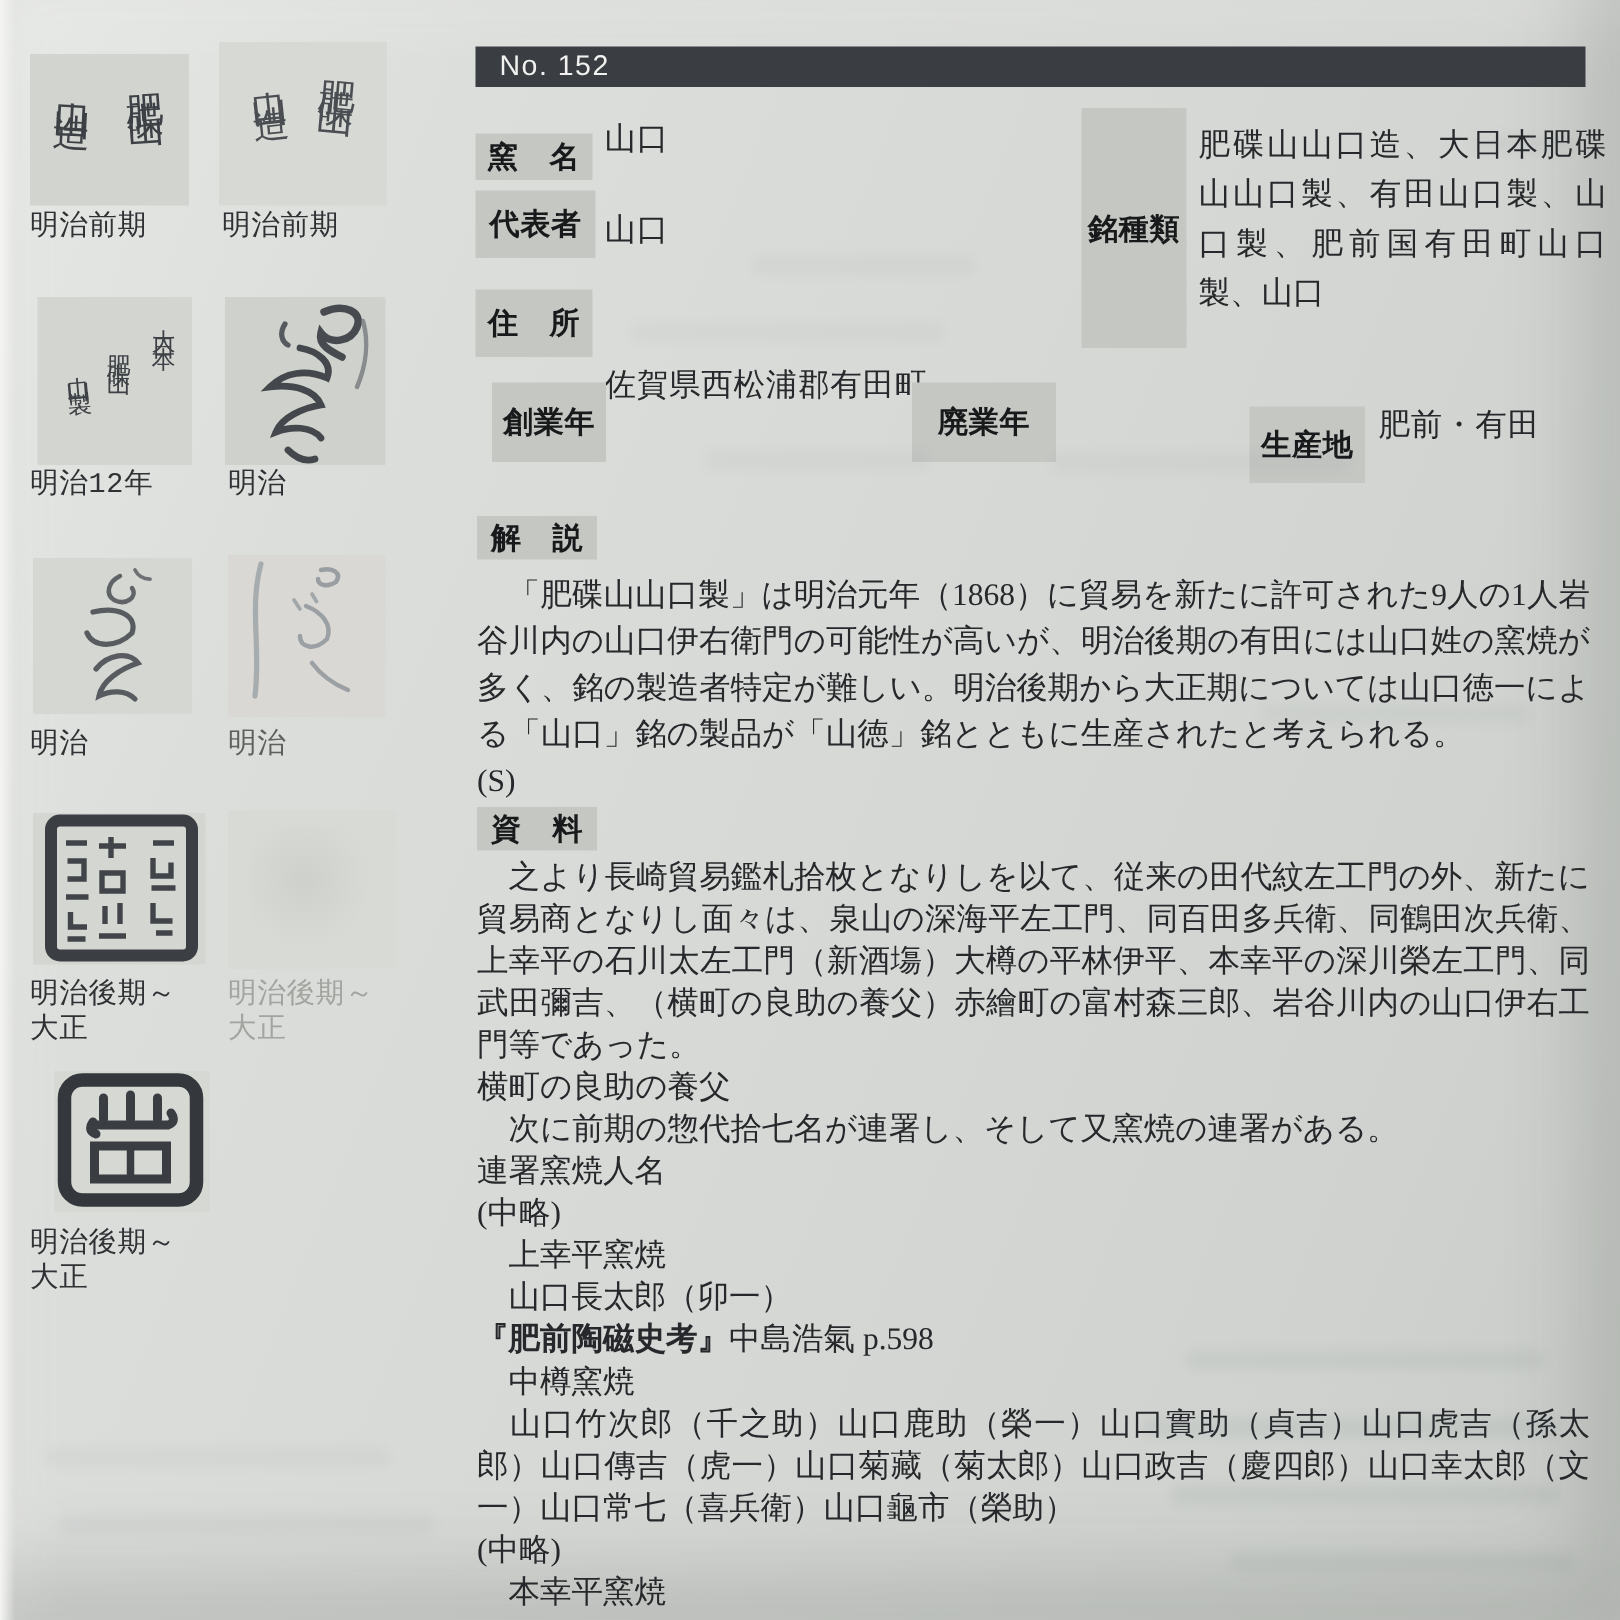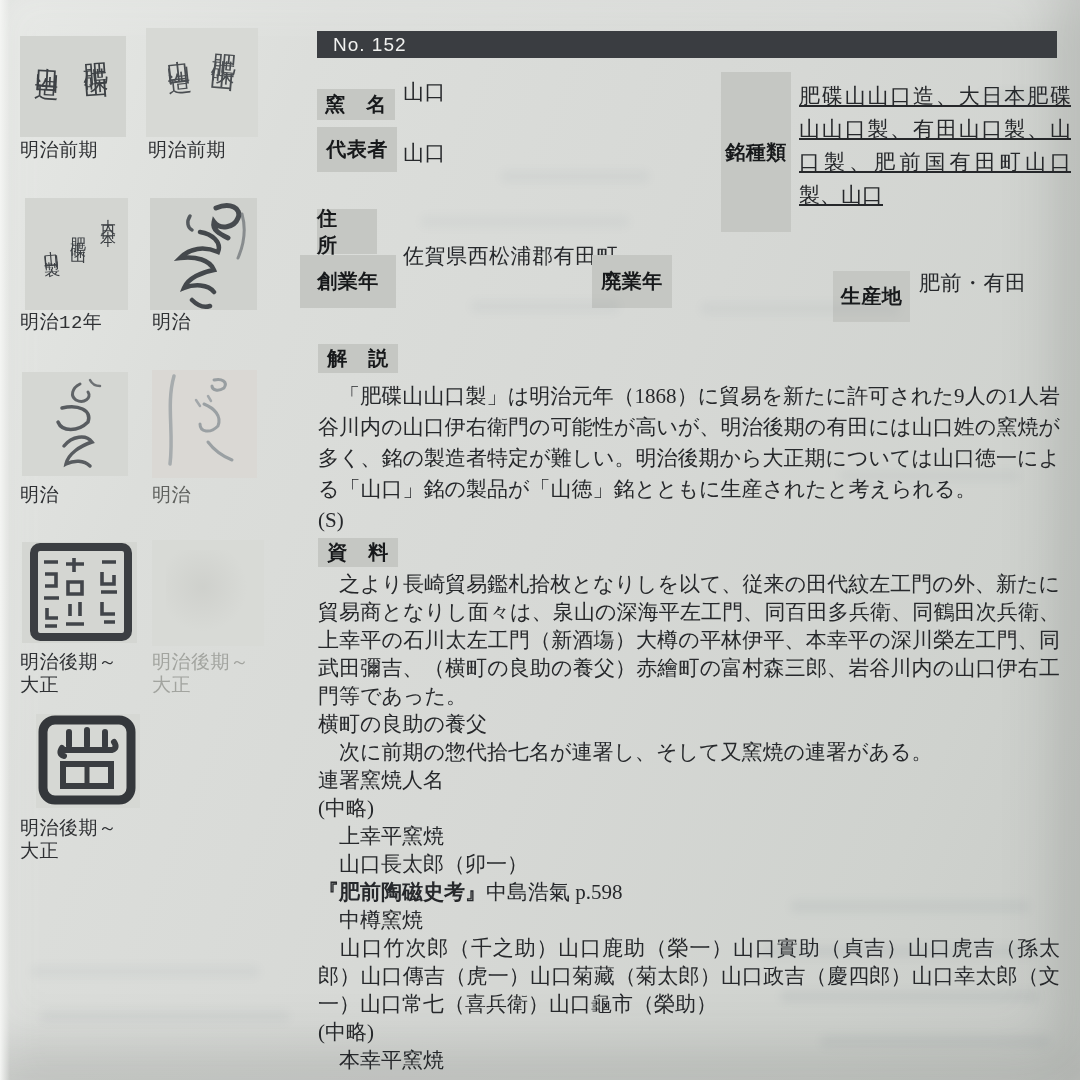--- a/index.html
+++ b/index.html
@@ -45,28 +45,28 @@
   <div class="no-bar">
     <span>No. 152</span>
   </div>
 
   <div class="lab" style="left:317px;top:73px;width:78px;height:31px;margin-top:16px;">窯　名</div>
   <div class="val" style="left:403px;top:78px;">山口</div>
 
   <div class="lab" style="left:317px;top:127px;width:80px;height:45px;">代表者</div>
   <div class="val" style="left:403px;top:139px;">山口</div>
 
-  <div class="lab" style="left:317px;top:193px;width:60px;height:45px;margin-top:16px;">住　所</div>
+  <div class="lab" style="left:317px;top:193px;width:78px;height:45px;">住　所</div>
   <div class="val" style="left:403px;top:205px;margin-top:37px;">佐賀県西松浦郡有田町</div>
 
   <div class="lab" style="left:721px;top:72px;width:70px;height:160px;">銘種類</div>
-  <div class="para" style="left:799px;top:80px;width:272px;line-height:33px;text-decoration:underline;">肥碟山山口造、大日本肥碟山山口製、有田山口製、山口製、肥前国有田町山口製、山口</div>
+  <div class="para" style="left:799px;top:80px;width:272px;line-height:33px;">肥碟山山口造、大日本肥碟山山口製、有田山口製、山口製、肥前国有田町山口製、山口</div>
 
-  <div class="lab" style="left:300px;top:255px;width:96px;height:53px;">創業年</div>
-  <div class="lab" style="left:592px;top:255px;width:80px;height:53px;">廃業年</div>
+  <div class="lab" style="left:328px;top:255px;width:76px;height:53px;">創業年</div>
+  <div class="lab" style="left:608px;top:255px;width:96px;height:53px;">廃業年</div>
   <div class="lab" style="left:833px;top:255px;width:77px;height:51px;margin-top:16px;">生産地</div>
   <div class="val" style="left:919px;top:269px;">肥前・有田</div>
 
   <div class="lab" style="left:318px;top:344px;width:80px;height:29px;">解　説</div>
   <div style="position:absolute;left:318px;top:381px;width:742px;">
     <div class="para" style="position:static;">　「肥碟山山口製」は明治元年（1868）に貿易を新たに許可された9人の1人岩谷川内の山口伊右衛門の可能性が高いが、明治後期の有田には山口姓の窯焼が多く、銘の製造者特定が難しい。明治後期から大正期については山口徳一による「山口」銘の製品が「山徳」銘とともに生産されたと考えられる。</div>
     <div style="font-size:21px;line-height:31px;">(S)</div>
   </div>
 
   <div class="lab" style="left:318px;top:538px;width:80px;height:29px;">資　料</div>

